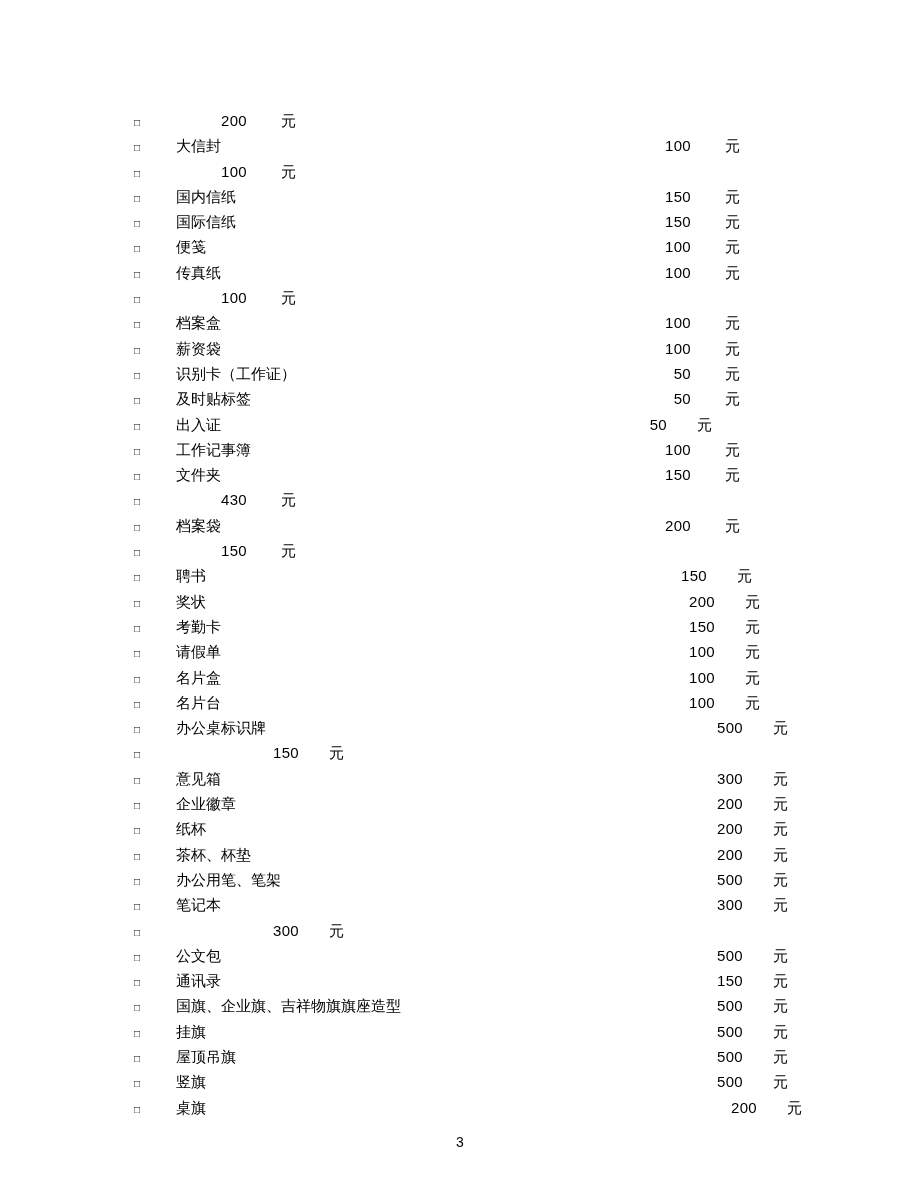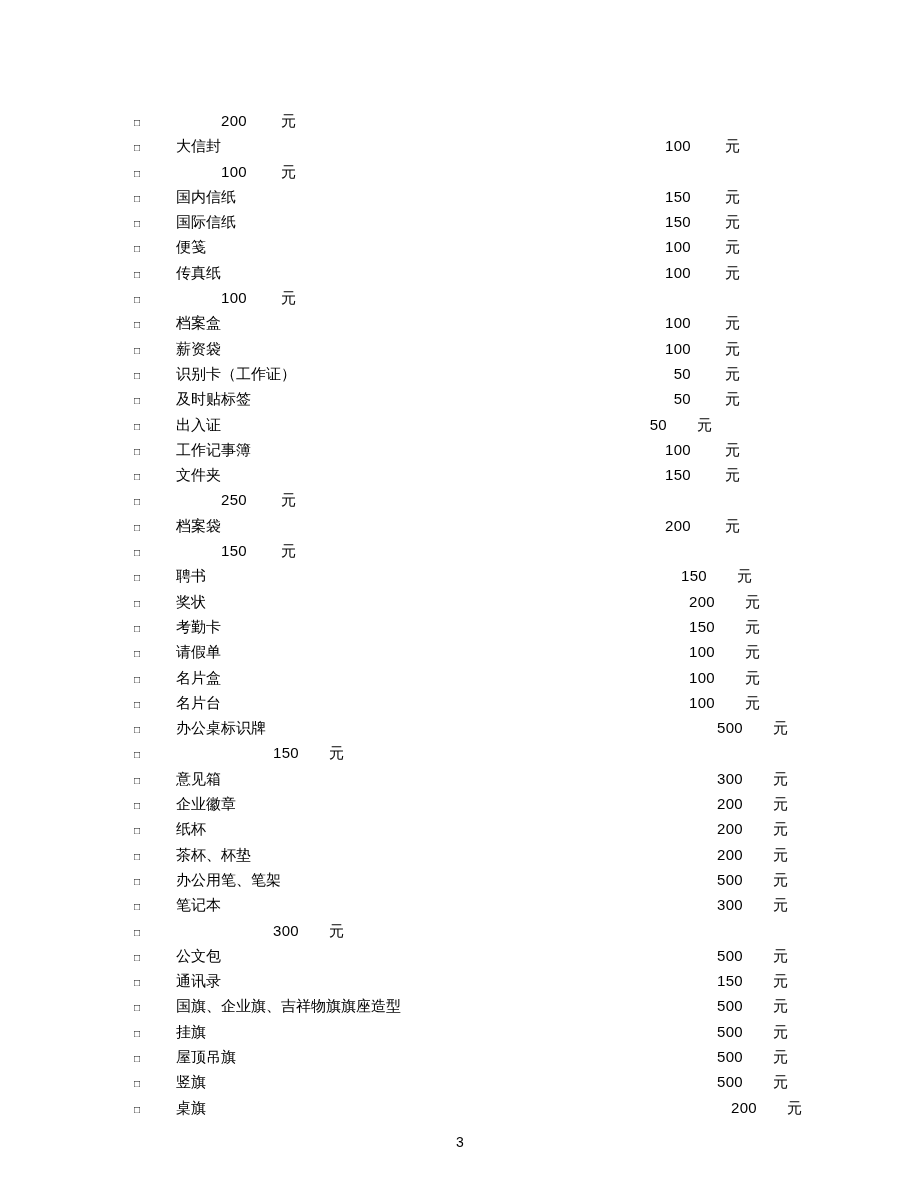--- a/index.html
+++ b/index.html
@@ -186,21 +186,21 @@
         <span class="bullet">□</span>
         <span class="name">文件夹</span>
         <span class="right" style="transform: translateX(0px);">
           <span class="price" style="margin-right: 6px;">150</span>
           <span class="unit" style="width: auto;">元</span>
         </span>
       </div>
       <div class="row">
         <span class="bullet">□</span>
         <span class="right" style="transform: translateX(0px);">
-          <span class="price" style="margin-right: 6px;">250</span>
+          <span class="price" style="margin-right: 6px;">430</span>
           <span class="unit" style="width: auto;">元</span>
         </span>
       </div>
       <div class="row">
         <span class="bullet">□</span>
         <span class="name">档案袋</span>
         <span class="right" style="transform: translateX(0px);">
           <span class="price" style="margin-right: 6px;">200</span>
           <span class="unit" style="width: auto;">元</span>
         </span>

